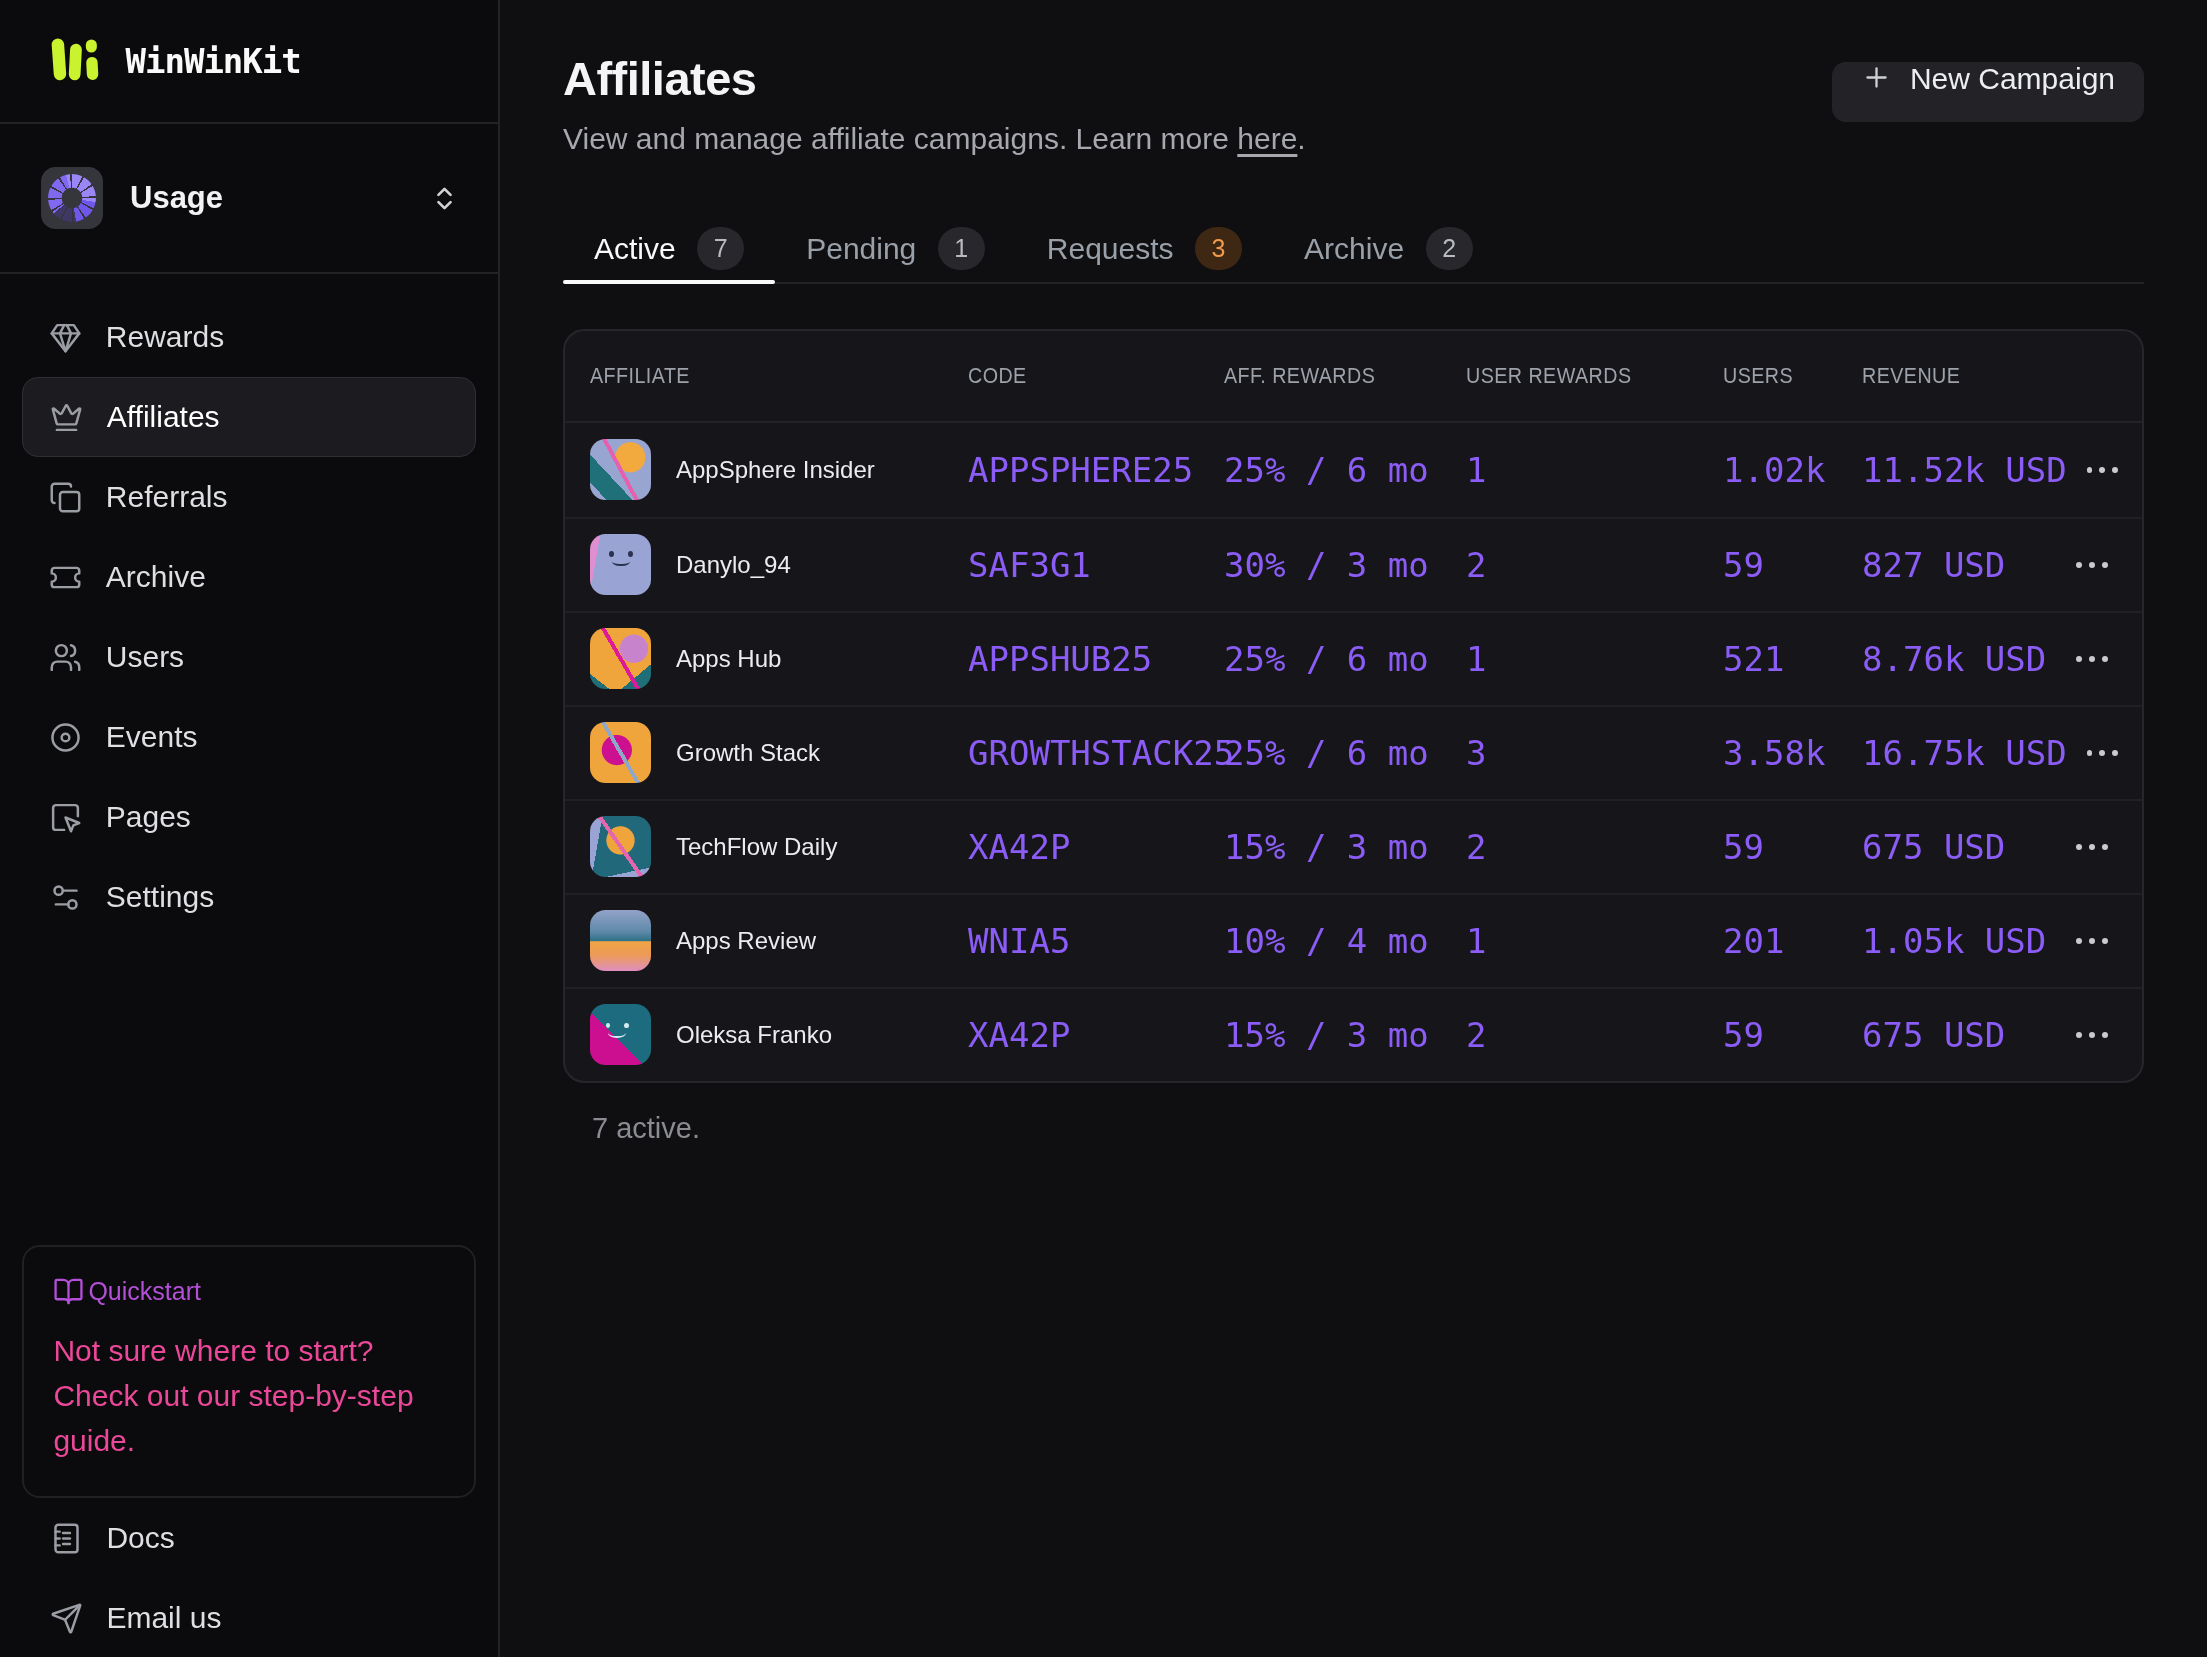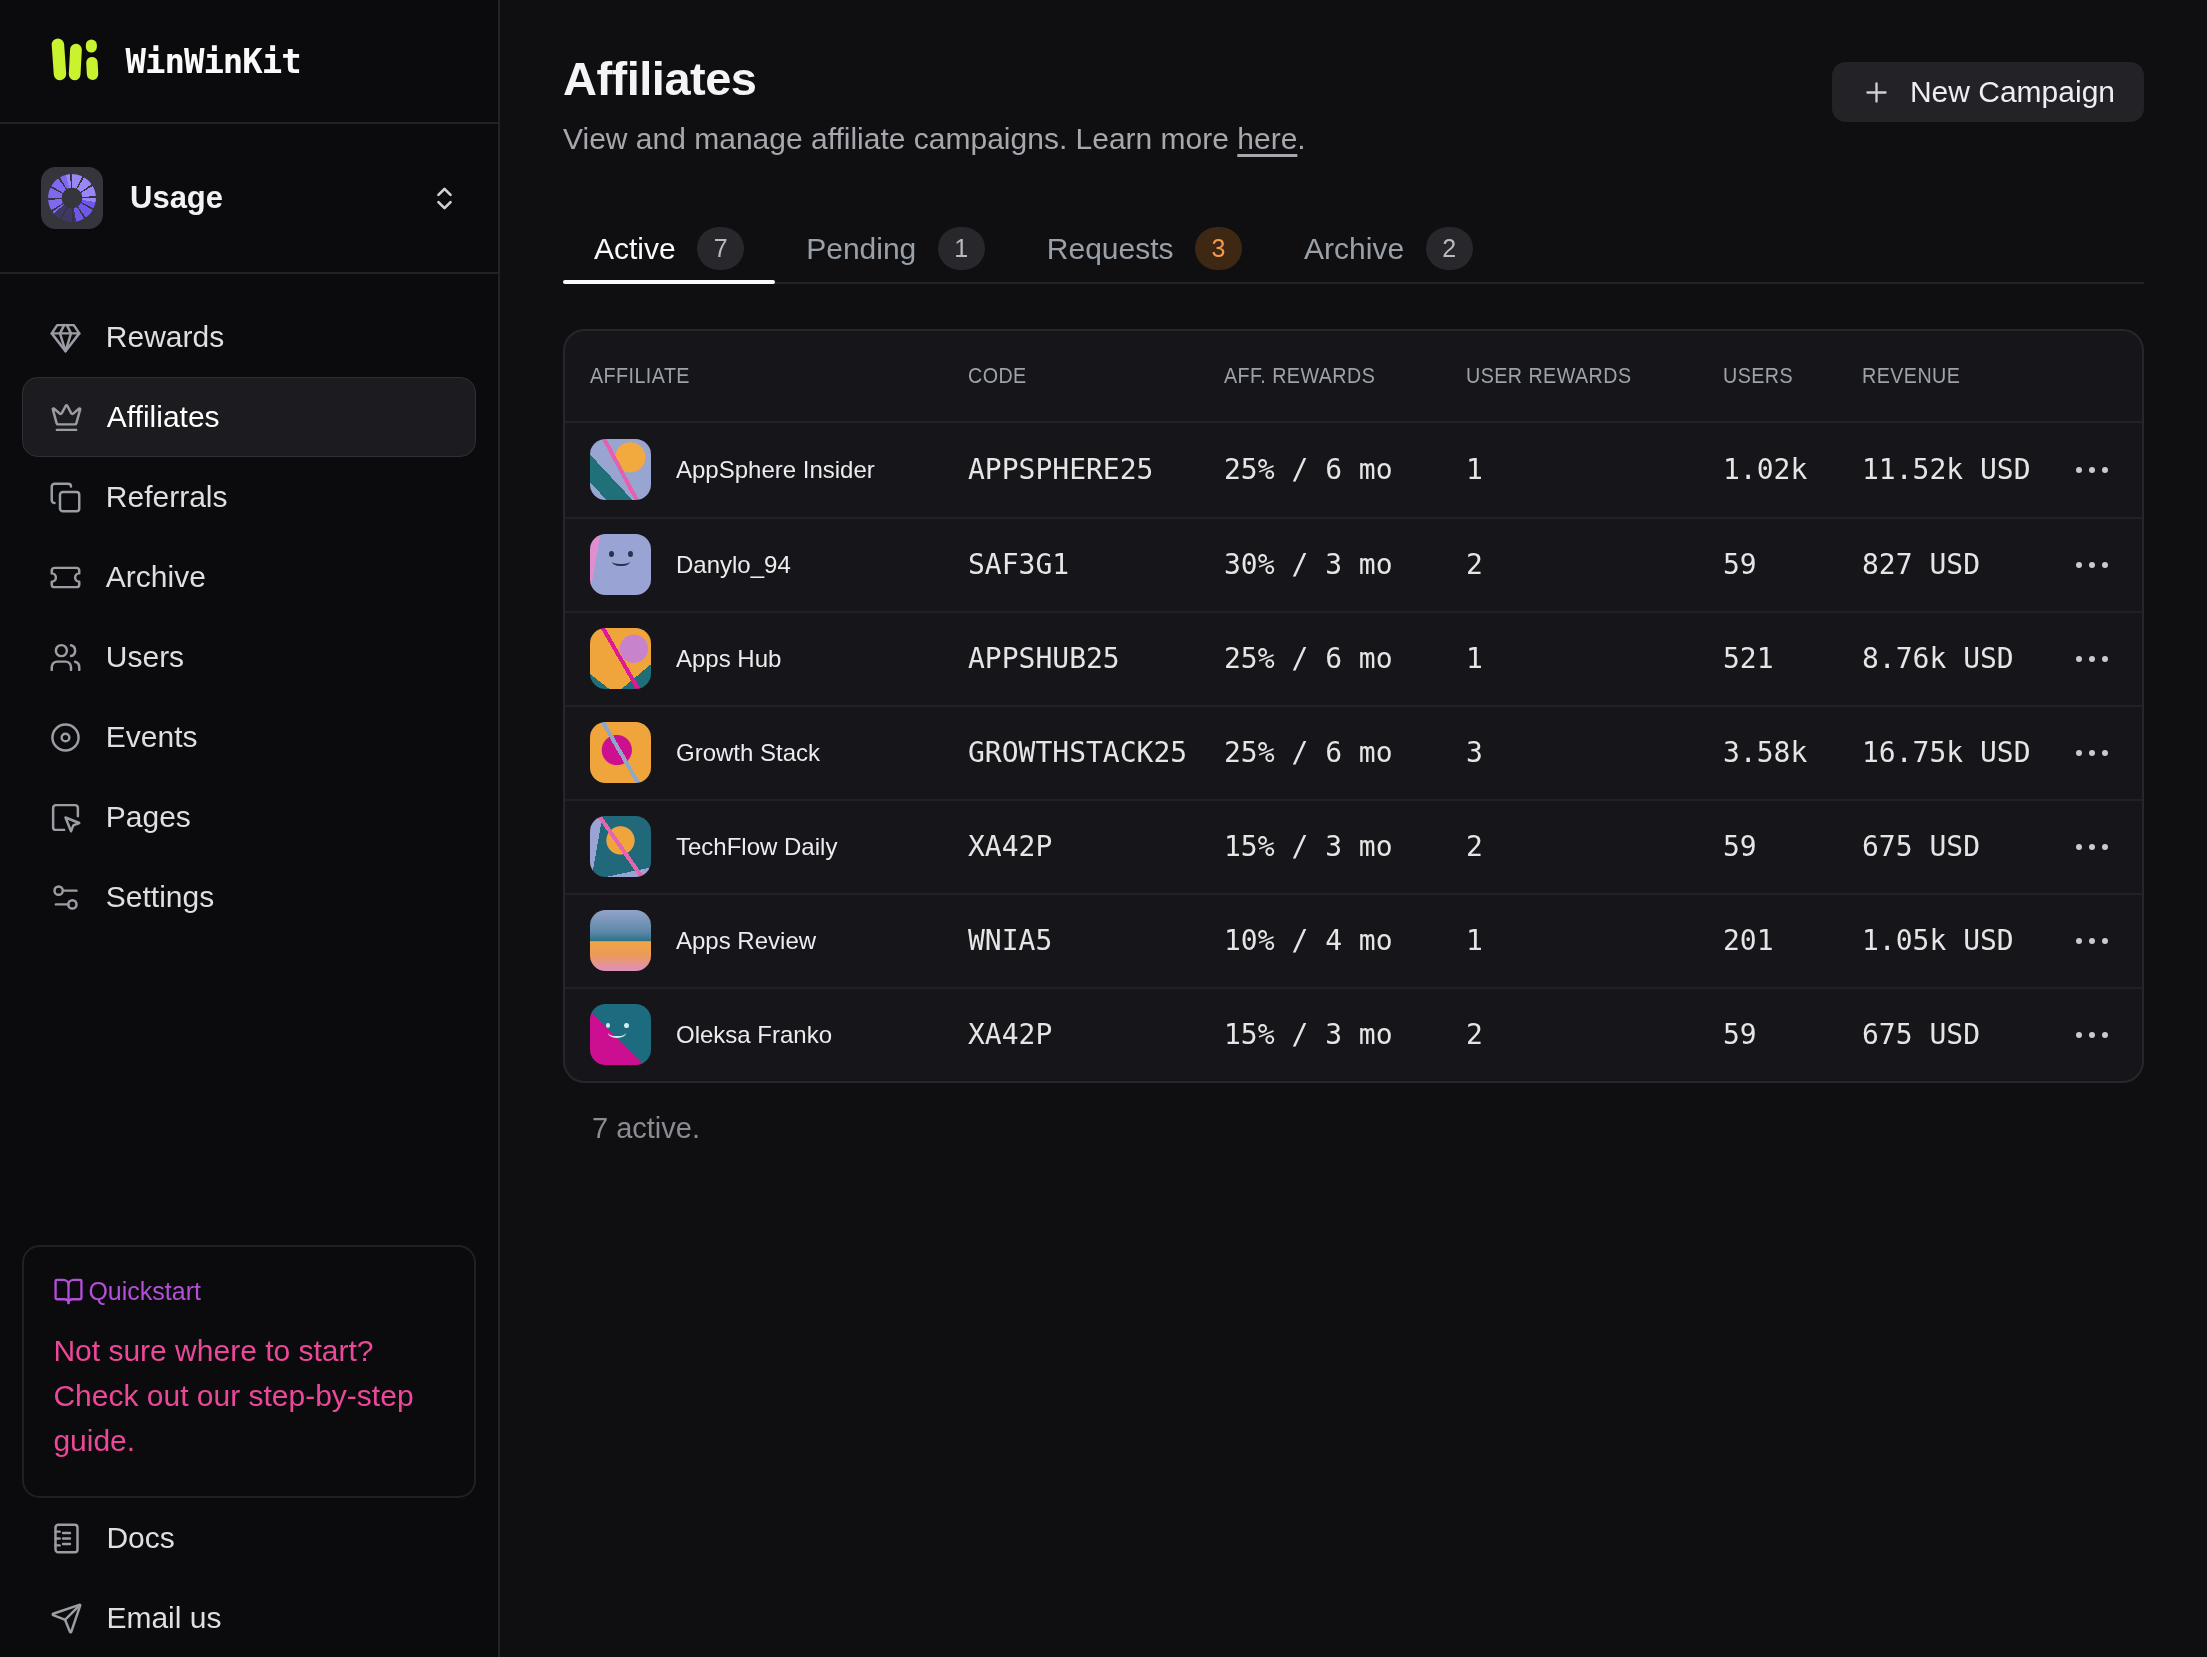--- a/index.html
+++ b/index.html
@@ -52,21 +52,21 @@
     font-size:30px;color:#dedfe2;cursor:pointer;flex:none}
   .foot-item:first-of-type{margin-top:11.7px}
   .foot-item .ic{color:var(--icon);display:flex;flex:none}
 
   
   .main{position:absolute;left:500px;top:0;right:0;height:1658px;padding:0 63px}
   .page-title{margin-top:51px;font-size:47px;font-weight:bold;letter-spacing:-0.5px;color:#f4f4f6}
   .page-sub{margin-top:15.6px;font-size:30px;color:var(--txt-dim)}
   .page-sub a{color:var(--txt-dim);text-decoration:underline;text-underline-offset:4.9px;cursor:pointer}
   .new-btn{position:absolute;top:62px;right:63px;height:60px;padding:0 29px;
-    background:var(--btn);border:none;border-radius:13.7px;display:flex;align-items:center;
+    background:var(--btn);border:none;border-radius:13.7px;display:flex;align-items:flex-start;
     gap:17.6px;font-size:30px;color:#eceef0;font-family:"Liberation Sans",sans-serif;cursor:pointer}
   .new-btn .ic{display:flex;color:#cfd1d5}
 
   .tabs{margin-top:60px;height:68px;display:flex;border-bottom:2px solid var(--border-soft)}
   .tab{position:relative;height:100%;padding:0 31px;display:flex;align-items:center;
     gap:21.5px;cursor:pointer;font-size:30px;color:#9aa0a8}
   .tab.active{color:#fafafa;font-weight:500}
   .tab.active::after{content:"";position:absolute;left:0;right:0;bottom:-2px;height:3.9px;
     background:#fafafa;border-radius:2px}
   .badge{min-width:47px;height:43px;padding:0 14.6px;border-radius:974px;
@@ -77,21 +77,21 @@
   .table{margin-top:45px;background:var(--panel);border:2px solid var(--border);
     border-radius:21.5px;overflow:hidden}
   .t-row{display:grid;grid-template-columns:378px 256px 242px 257px 139px 1fr 62px;
     align-items:center;height:94px;padding:0 23.4px 0 25px}
   .t-row.head{height:92px;border-bottom:2px solid var(--border-soft)}
   .t-row.body + .t-row.body{border-top:2px solid var(--hairline)}
   .th{font-size:22.4px;color:#9da2aa;letter-spacing:0.5px;
     display:inline-block;transform:scaleX(.88);transform-origin:left center;white-space:nowrap}
   .aff-cell{display:flex;align-items:center;gap:25px}
   .aff-name{font-size:24px;color:#ececee;white-space:nowrap}
-  .cell{font-size:28px;color:#e5e5e5;white-space:nowrap}
+  .cell{font-size:34px;color:#8b5cf6;white-space:nowrap}
   .dots-btn{justify-self:end;width:53px;height:53px;border:none;background:transparent;
     display:flex;align-items:center;justify-content:center;gap:6.8px;cursor:pointer}
   .dots-btn i{width:5.9px;height:5.9px;border-radius:50%;background:#c9cacd}
   .t-footer{margin-top:29px;margin-left:29px;font-size:29px;color:var(--txt-faint)}
 
   
   .av{width:61px;height:61px;border-radius:15.6px;flex:none;position:relative;overflow:hidden}
   .av1{background:
     linear-gradient(62deg,transparent calc(50% - 2px),#e561b0 calc(50% - 2px) calc(50% + 2px),transparent calc(50% + 2px)),
     radial-gradient(circle at 66% 30%,#f2a93e 0 14.6px,transparent 15.6px),

